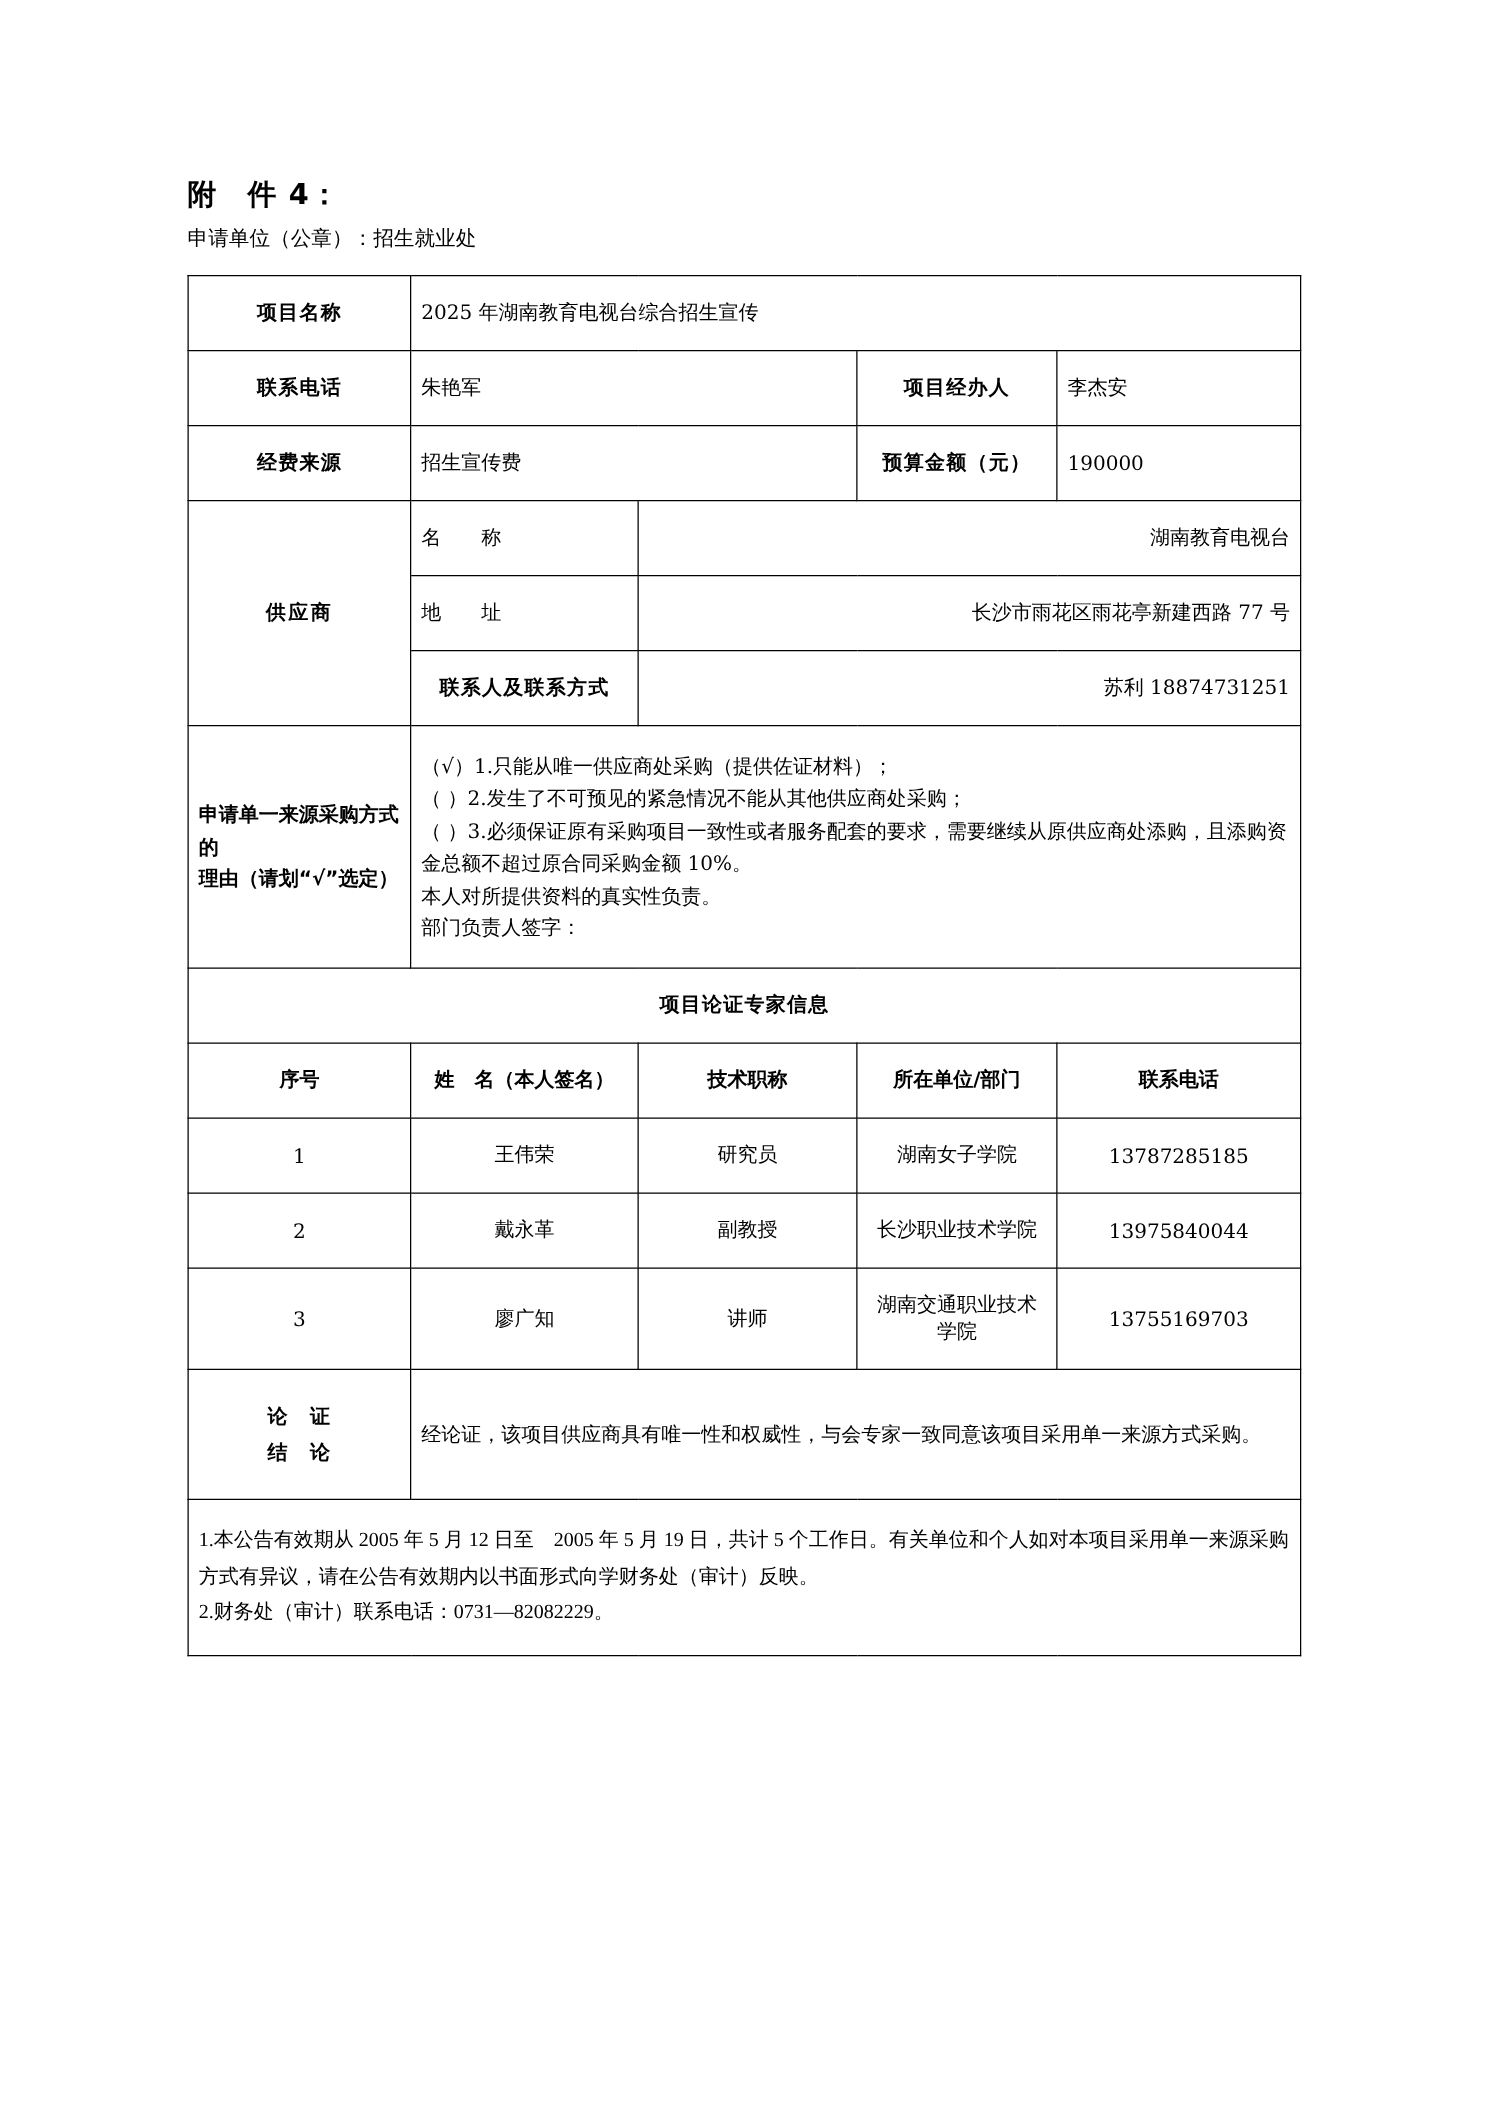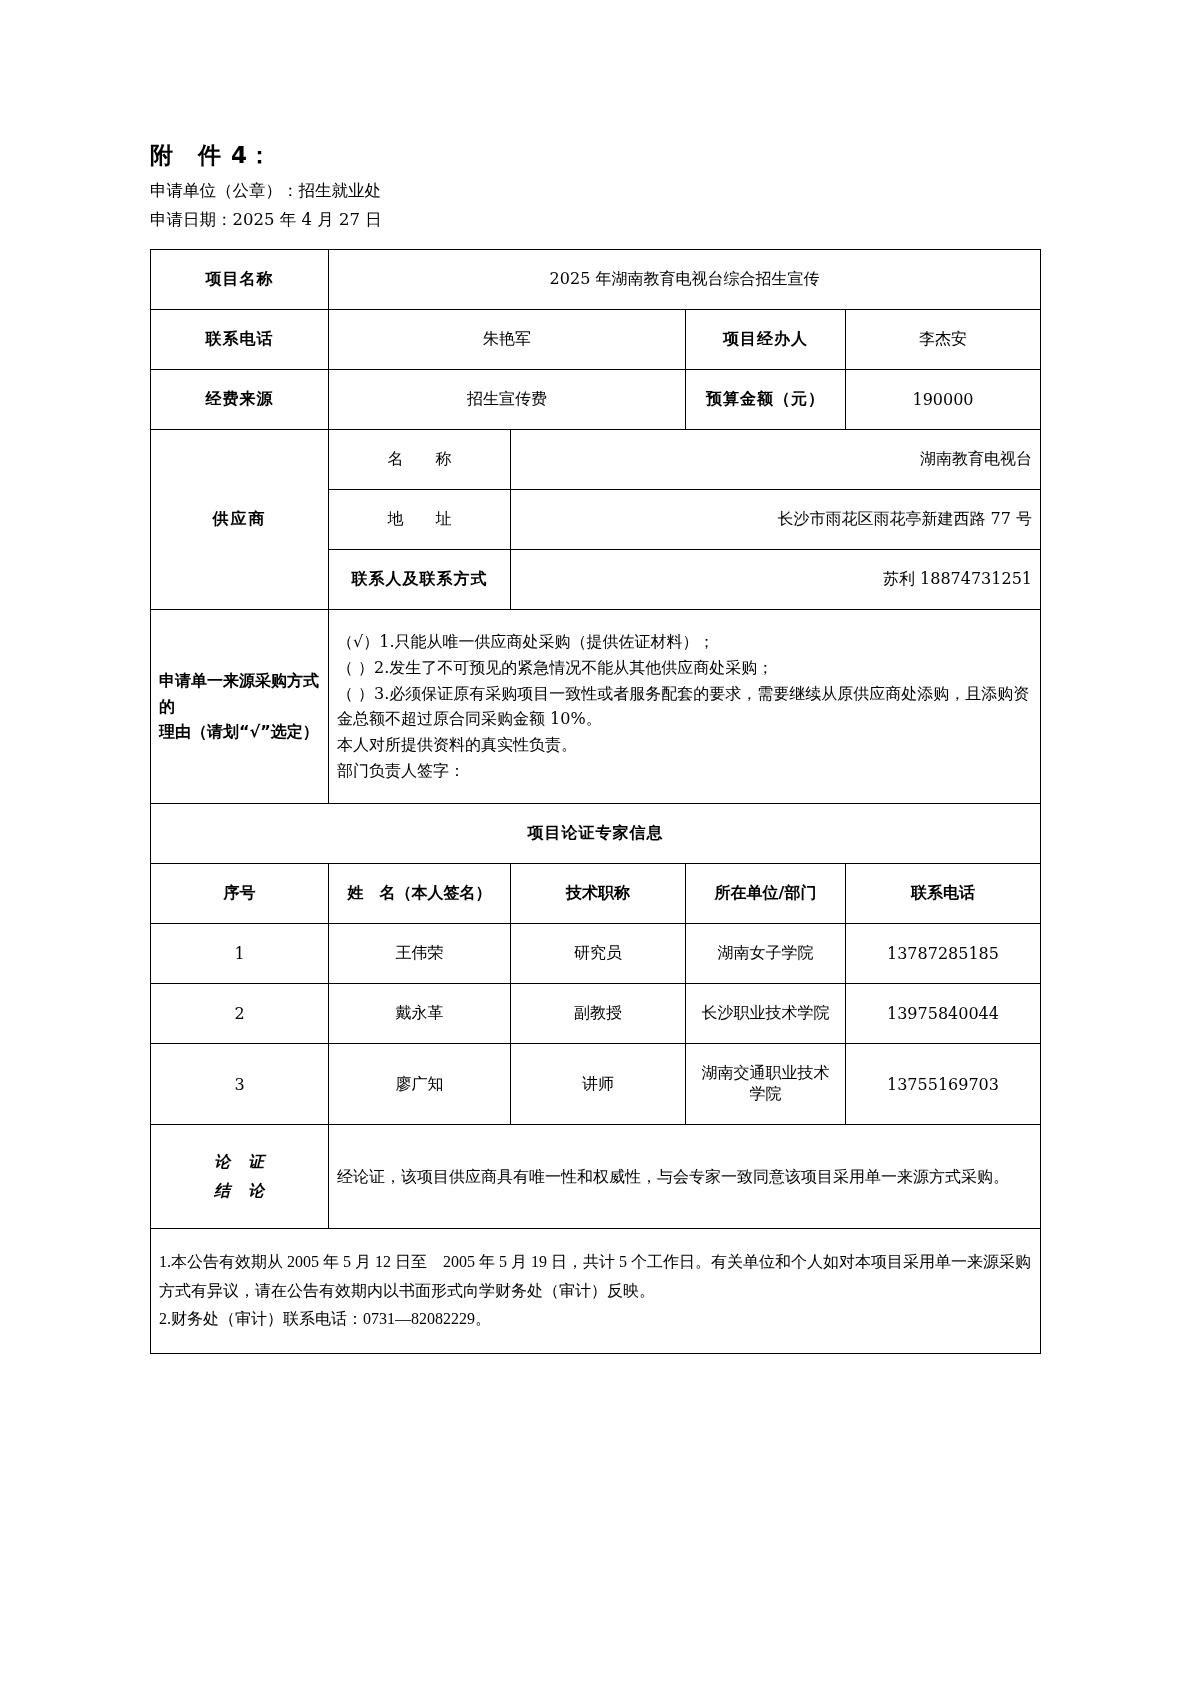--- a/index.html
+++ b/index.html
@@ -54,21 +54,20 @@
     vertical-align: middle;
   }
   .lbl {
     text-align: center;
     font-weight: bold;
     font-family: "DejaVu Sans", "Liberation Sans", sans-serif;
     font-size: 16.5px;
     letter-spacing: 1px;
   }
   .ctr {
-    text-align: center;
   }
   .val {
     text-align: right;
     padding-left: 12px;
     margin-left: 40px;
   }
   .row-h {
     height: 38px;
   }
   .supplier-label {
@@ -115,21 +114,20 @@
     text-align: center;
     font-size: 16px;
   }
   .concl-label {
     text-align: center;
     font-weight: bold;
     font-family: "DejaVu Sans", "Liberation Sans", sans-serif;
     font-size: 16.5px;
     letter-spacing: 1px;
     line-height: 1.8;
-    font-style: italic;
   }
   .concl-body {
     text-align: left;
     font-size: 16.5px;
     padding: 30px 16px 30px 60px;
     line-height: 1.7;
   }
   .footnote {
     text-align: left;
     font-size: 16px;
@@ -146,21 +144,20 @@
 </style>
 </head>
 <body>
 
 <div class="page">
 
   <div class="attachment-label">附　件 4：</div>
 
 
   <p class="meta-line">申请单位（公章）：招生就业处</p>
-  <p class="meta-line">申请日期：2025 年 4 月 27 日</p>
 
   <table class="main">
     <colgroup>
       <col style="width:178px">
       <col style="width:182px">
       <col style="width:175px">
       <col style="width:160px">
       <col style="width:195px">
     </colgroup>
     <tbody>

